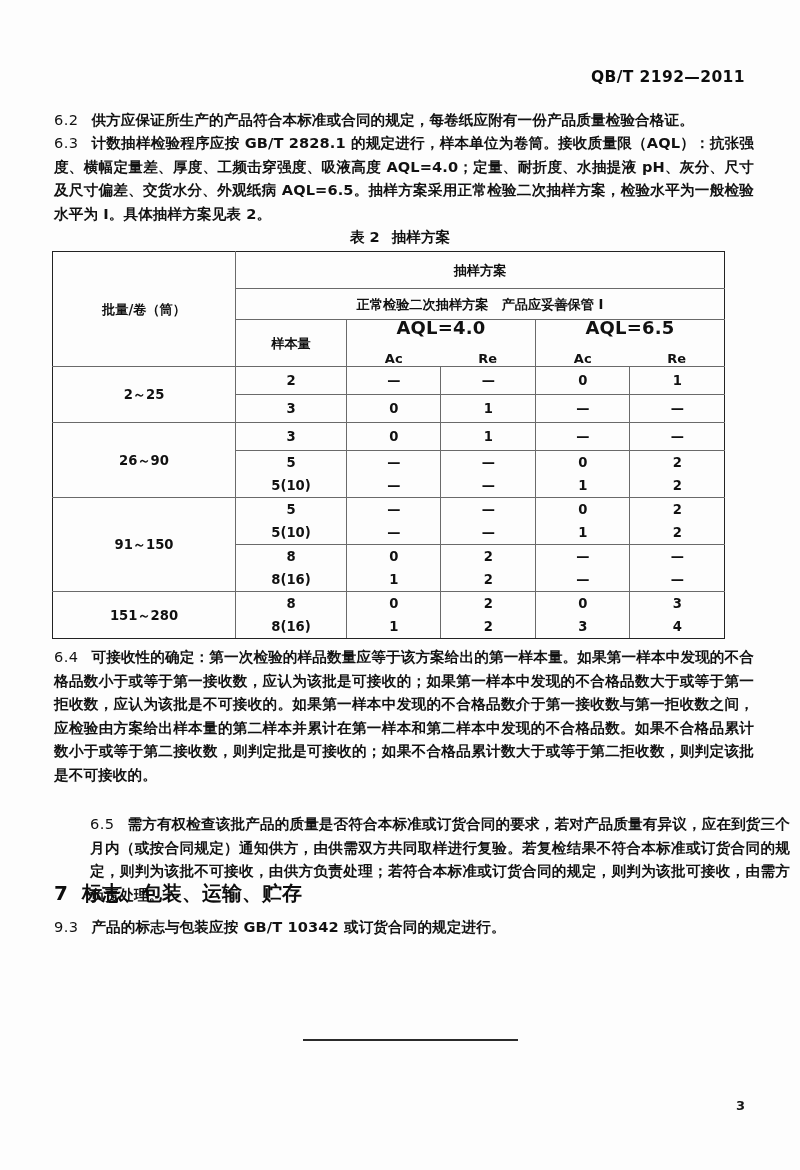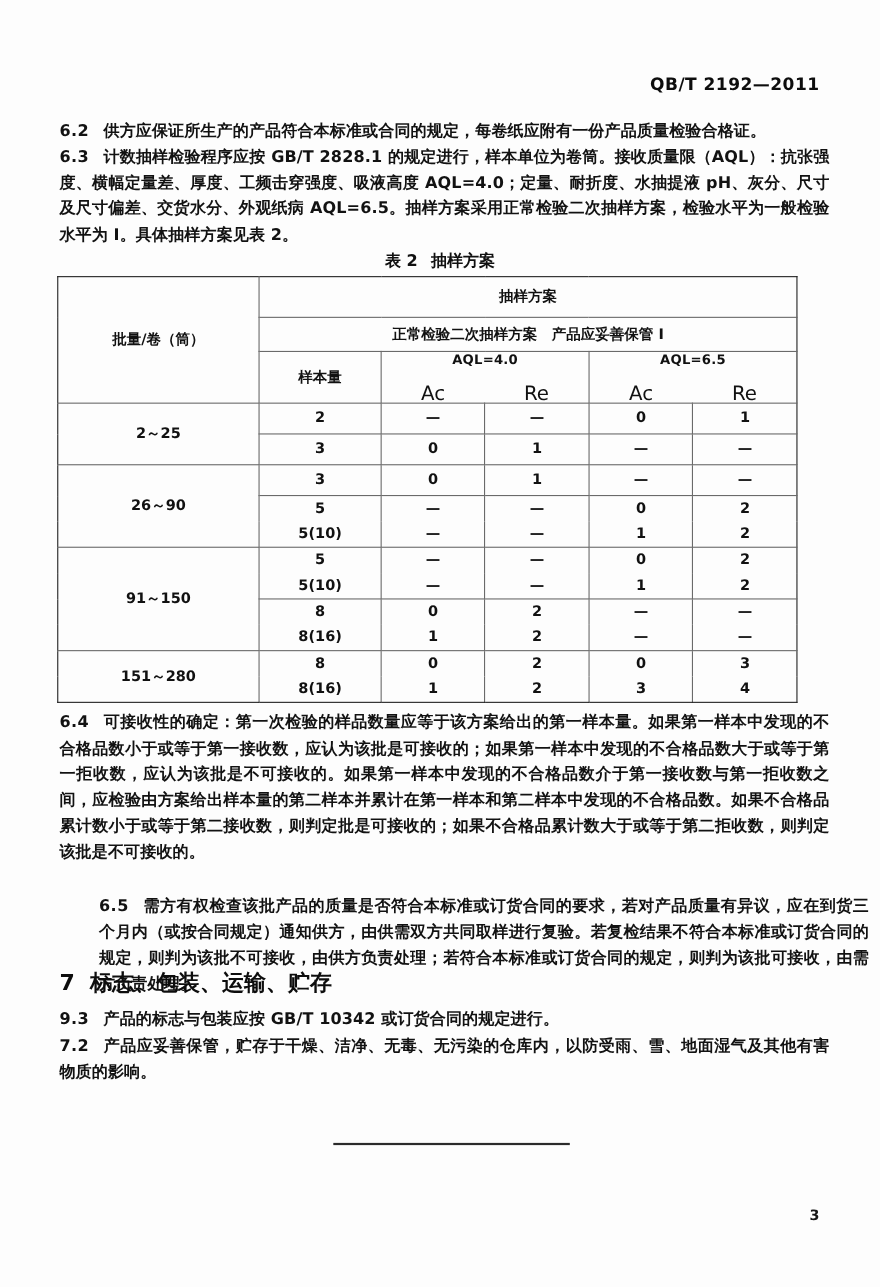--- a/index.html
+++ b/index.html
@@ -46,21 +46,21 @@
     font-size: 14.6px;
     line-height: 23.6px;
     text-align: justify;
     text-justify: inter-ideograph;
     color: #121212;
     font-weight: 600;
     margin: 0;
     letter-spacing: 0.1px;
   }
   .para .num {
-    font-weight: bold;
+    font-weight: normal;
     letter-spacing: 0.4px;
   }
   .para .gap {
     display: inline-block;
     width: 13px;
   }
 
   .heading {
     font-size: 20px;
     font-weight: bold;
@@ -119,26 +119,26 @@
   .row-h    { height: 27px; }
   .row-h-sm { height: 23px; }
 
   .sub-ac-re {
     display: flex;
     justify-content: space-around;
     align-items: flex-end;
     height: 100%;
   }
   .aql-lbl {
-    font-size: 12px;
+    font-size: 18px;
     letter-spacing: 0.2px;
   }
   .acre-lbl {
-    font-size: 18px;
-    font-weight: 400;
+    font-size: 13px;
+    font-weight: 700;
     text-align: center;
   }
 
   .grp-thick-top td { border-top: 1.5px solid #2a2a2a; }
   .vline-strong { border-left: 1.5px solid #2a2a2a !important; }
 
   
   .bottom-rule {
     position: absolute;
     left: 303px;
@@ -318,23 +318,20 @@
   </div>
 
   <div class="body-block" style="top:882px;">
     <p class="heading"><span>7</span><span class="gap"></span><span>标志、包装、运输、贮存</span></p>
   </div>
 
   <div class="body-block" style="top:915px;">
     <p class="para"><span class="num">9.3</span><span class="gap"></span><span>产品的标志与包装应按 GB/T 10342 或订货合同的规定进行。</span></p>
   </div>
 
-  <div class="body-block" style="top:939px;">
-    <p class="para"><span class="num">7.2</span><span class="gap"></span><span>产品应妥善保管，贮存于干燥、洁净、无毒、无污染的仓库内，以防受雨、雪、地面湿气及其他有害物质的影响。</span></p>
-  </div>
 
 
 
   <div class="bottom-rule"></div>
 
 
   <div class="page-no">3</div>
 
 </div>
 

